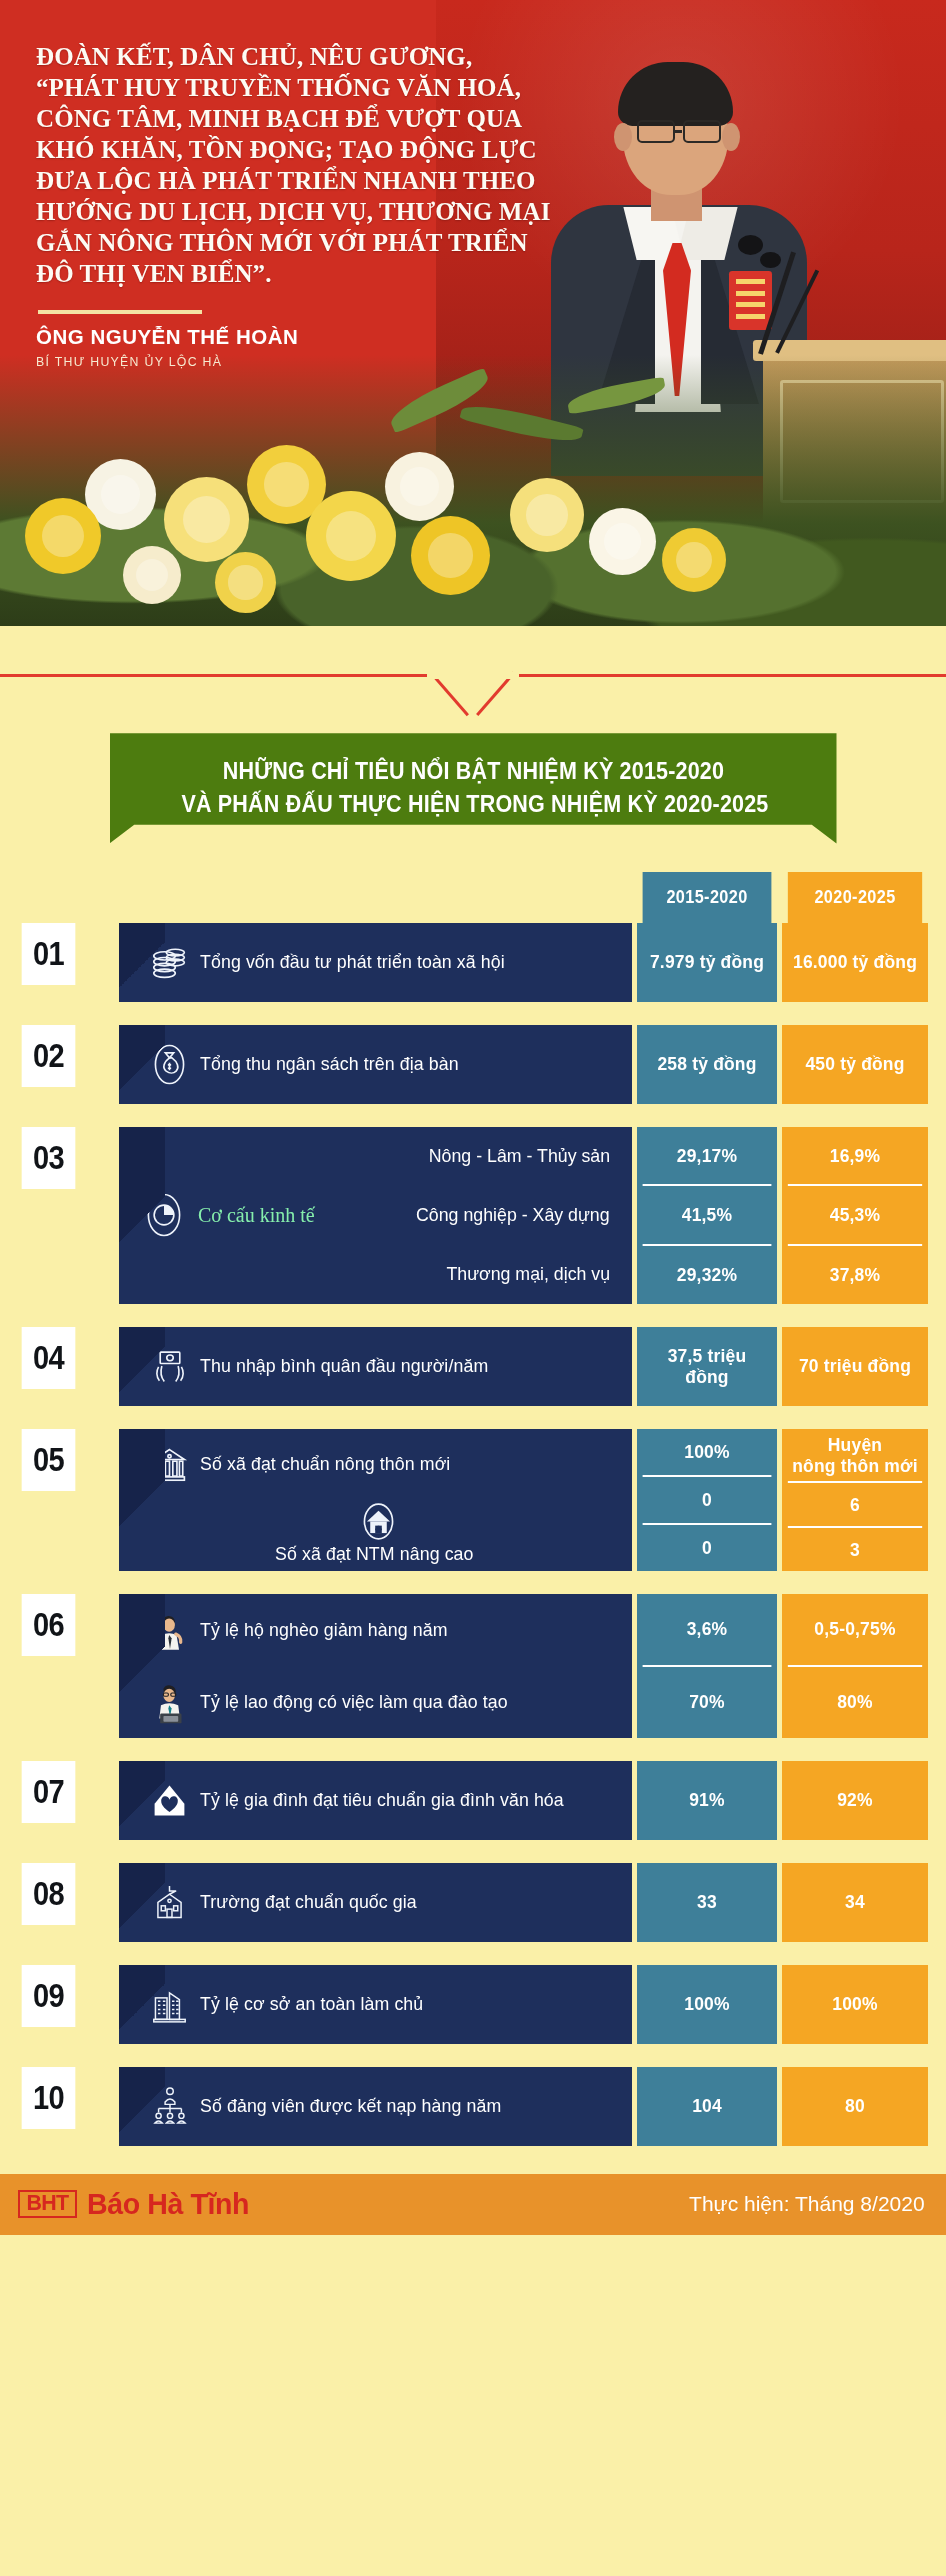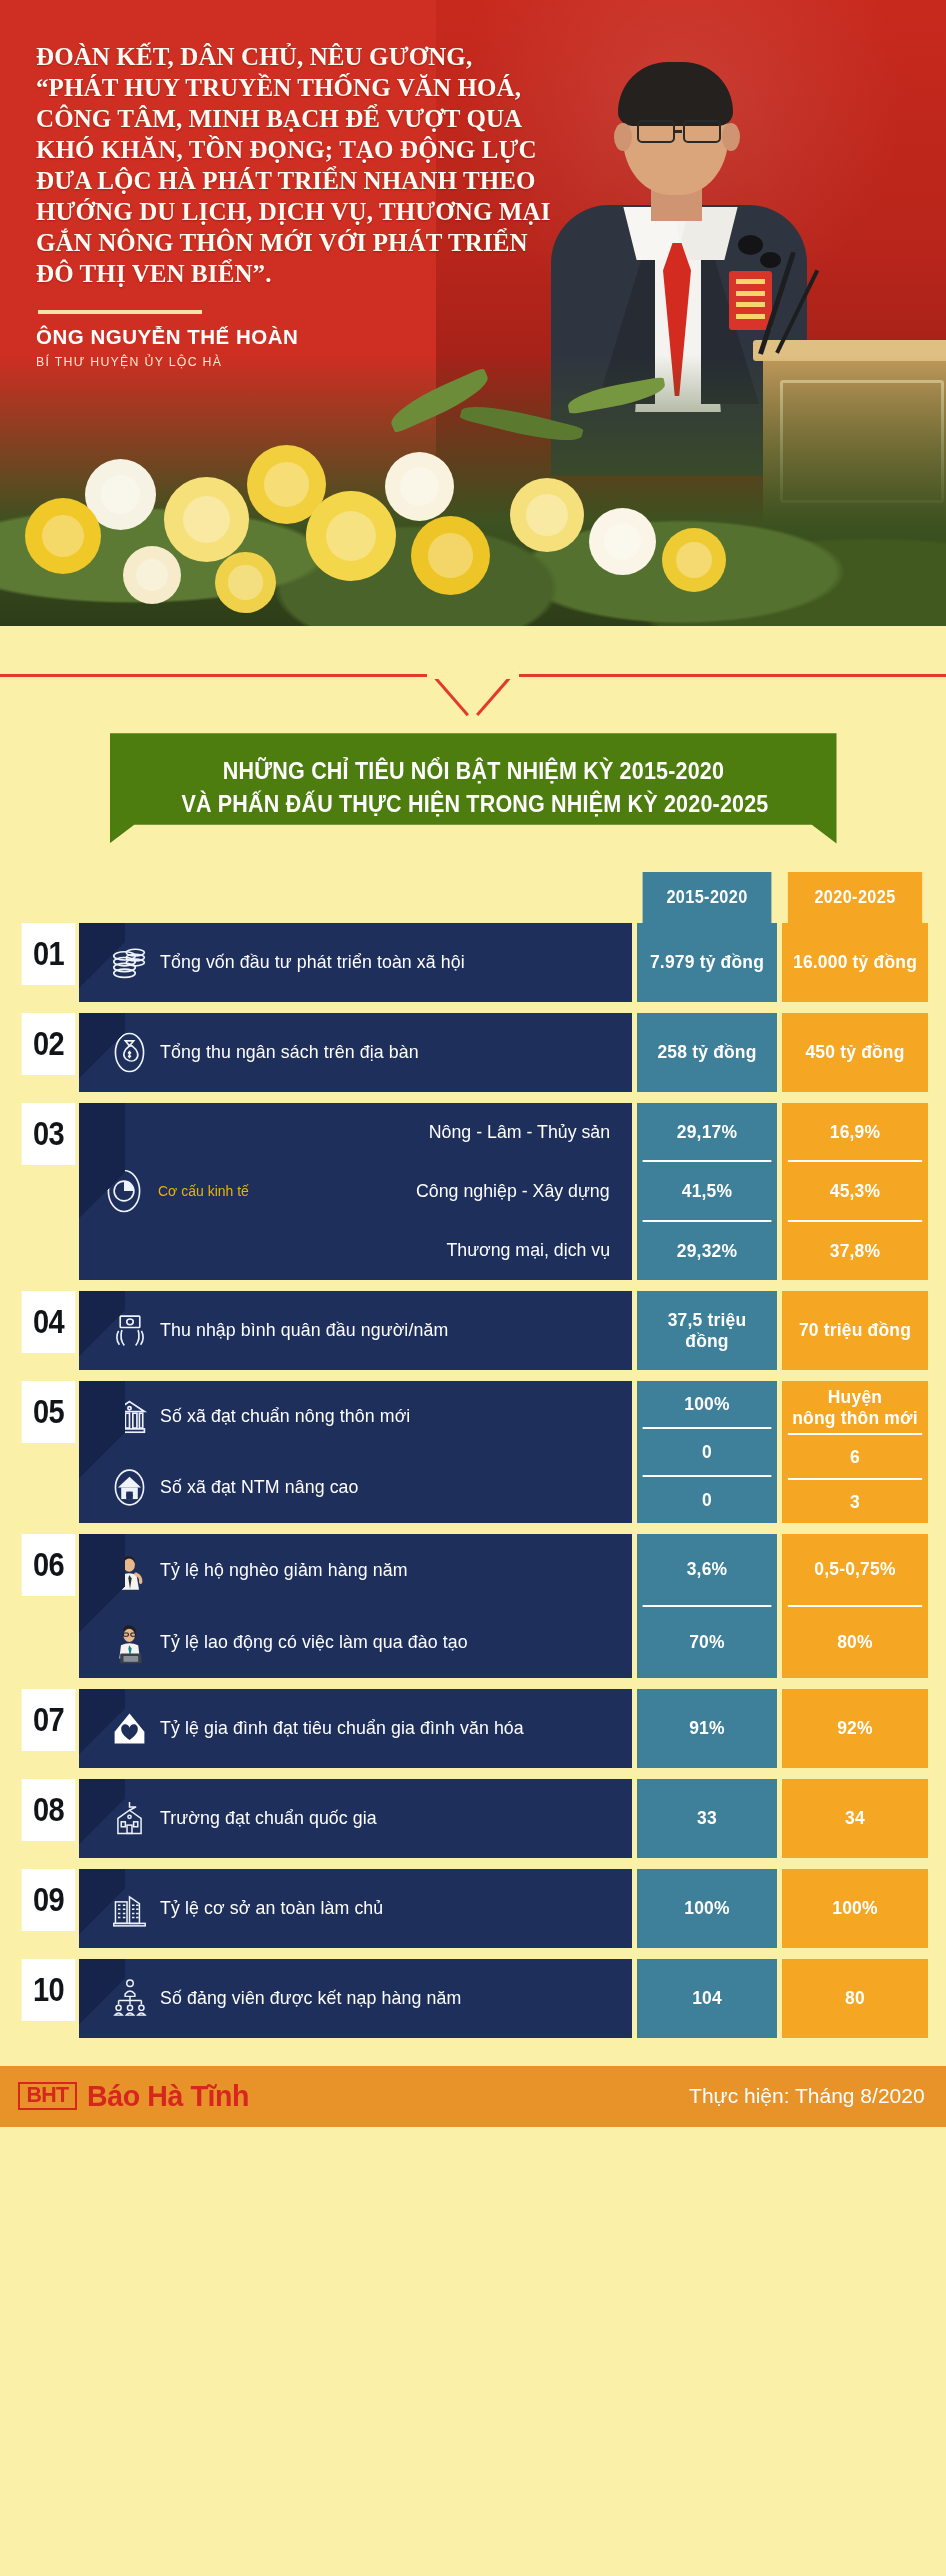--- a/index.html
+++ b/index.html
@@ -105,21 +105,21 @@
   .table { width:946px; padding: 0 18px 0 18px; }
   .col-head { display:flex; justify-content:flex-end; }
   .col-head .hcell {
     color:#ffffff; font-weight:700; font-size:17.7px; letter-spacing:0.4px;
     display:flex; align-items:center; justify-content:center; height:51px;
     transform: scaleX(.92);
   }
   .hcell.c1 { width:140px; background:#3e7f99; margin-right:5px; }
   .hcell.c2 { width:146px; background:#f5a623; }
 
-  .row { display:flex; align-items:flex-end; margin-bottom:11px; position:relative; }
+  .row { display:flex; align-items:flex-end; margin-bottom:23px; position:relative;gap:40px; }
   .row-num {
     width:61px; min-width:61px; background:#ffffff; color:#111418;
     font-weight:700; font-size:33px; letter-spacing:-0.8px;
     display:flex; align-items:center; justify-content:center;
     font-family:"Liberation Sans", sans-serif;
     align-self:flex-start; height:62px; position:relative; z-index:3;
     transform: scaleX(.88);
     margin-right:0;
   }
   .row-body { flex:1; display:flex; position:relative; }
@@ -137,21 +137,21 @@
   .icon-box svg { display:block; }
   .label-text { color:#ffffff; font-size:18.5px; font-weight:400; letter-spacing:0.1px; transform: scaleX(.96); transform-origin:left; }
 
   
   .sub-wrap { display:flex; align-items:stretch; width:100%; }
   .sub-icon { width:90px; min-width:90px; display:flex; align-items:center; justify-content:center; color:#eef3fb; }
   .sub-list { flex:1; display:flex; flex-direction:column; justify-content:center; }
   .sub-row { display:flex; align-items:center; justify-content:flex-end; padding-right:18px; }
   .sub-row .sub-label { color:#fff; font-size:18.5px; transform: scaleX(.96); }
 
-  .group-label { position:absolute; left:79px; top:50%; transform:translateY(-50%); color:#eab308; font-size:14px; }
+  .group-label { position:absolute; left:79px; top:50%; transform:translateY(-50%); color:#86efac; font-size:20px;font-family:Liberation Serif, serif; }
 
   .val-col { width:140px; min-width:140px; background:#3e7f99; margin-left:5px;
              display:flex; flex-direction:column; }
   .val-col2 { width:146px; min-width:146px; background:#f5a623; margin-left:5px;
               display:flex; flex-direction:column; }
   .val-cell {
     flex:1; display:flex; align-items:center; justify-content:center;
     color:#ffffff; font-weight:700; font-size:19px; letter-spacing:0.2px;
     text-align:center; line-height:21.4px; transform: scaleX(.92); padding:5px 3.3px;
   }
@@ -398,21 +398,21 @@
                   <circle cx="26" cy="16" r="2"></circle>
                 <rect x="12" y="22" width="5" height="18"></rect>
                   <rect x="21" y="22" width="5" height="18"></rect>
                 <rect x="30" y="22" width="5" height="18"></rect>
                   <rect x="38" y="22" width="4" height="18"></rect>
                 <rect x="8" y="41" width="36" height="4"></rect>
               </svg>
             </div>
             <div class="label-text">Số xã đạt chuẩn nông thôn mới</div>
           </div>
-          <div class="label-main" style="min-height:71px;">
+          <div class="label-main" style="min-height:71px;flex-direction:column;">
             <div class="icon-box">
               <svg width="43" height="43" viewBox="0 0 52 52" fill="none" stroke="#eef3fb" stroke-width="2">
                 <ellipse cx="26" cy="26" rx="17" ry="21"></ellipse>
                 <path d="M26 13 L40 26 H12 Z" fill="#eef3fb" stroke="none"></path>
                 <rect x="16" y="26" width="20" height="14" fill="#eef3fb" stroke="none"></rect>
                 <rect x="22" y="31" width="8" height="9" fill="#1e2f5c" stroke="none"></rect>
                 <path d="M26 31 v9 M22 35.5 h8" stroke="#1e2f5c"></path>
               </svg>
             </div>
             <div class="label-text">Số xã đạt NTM nâng cao</div>

